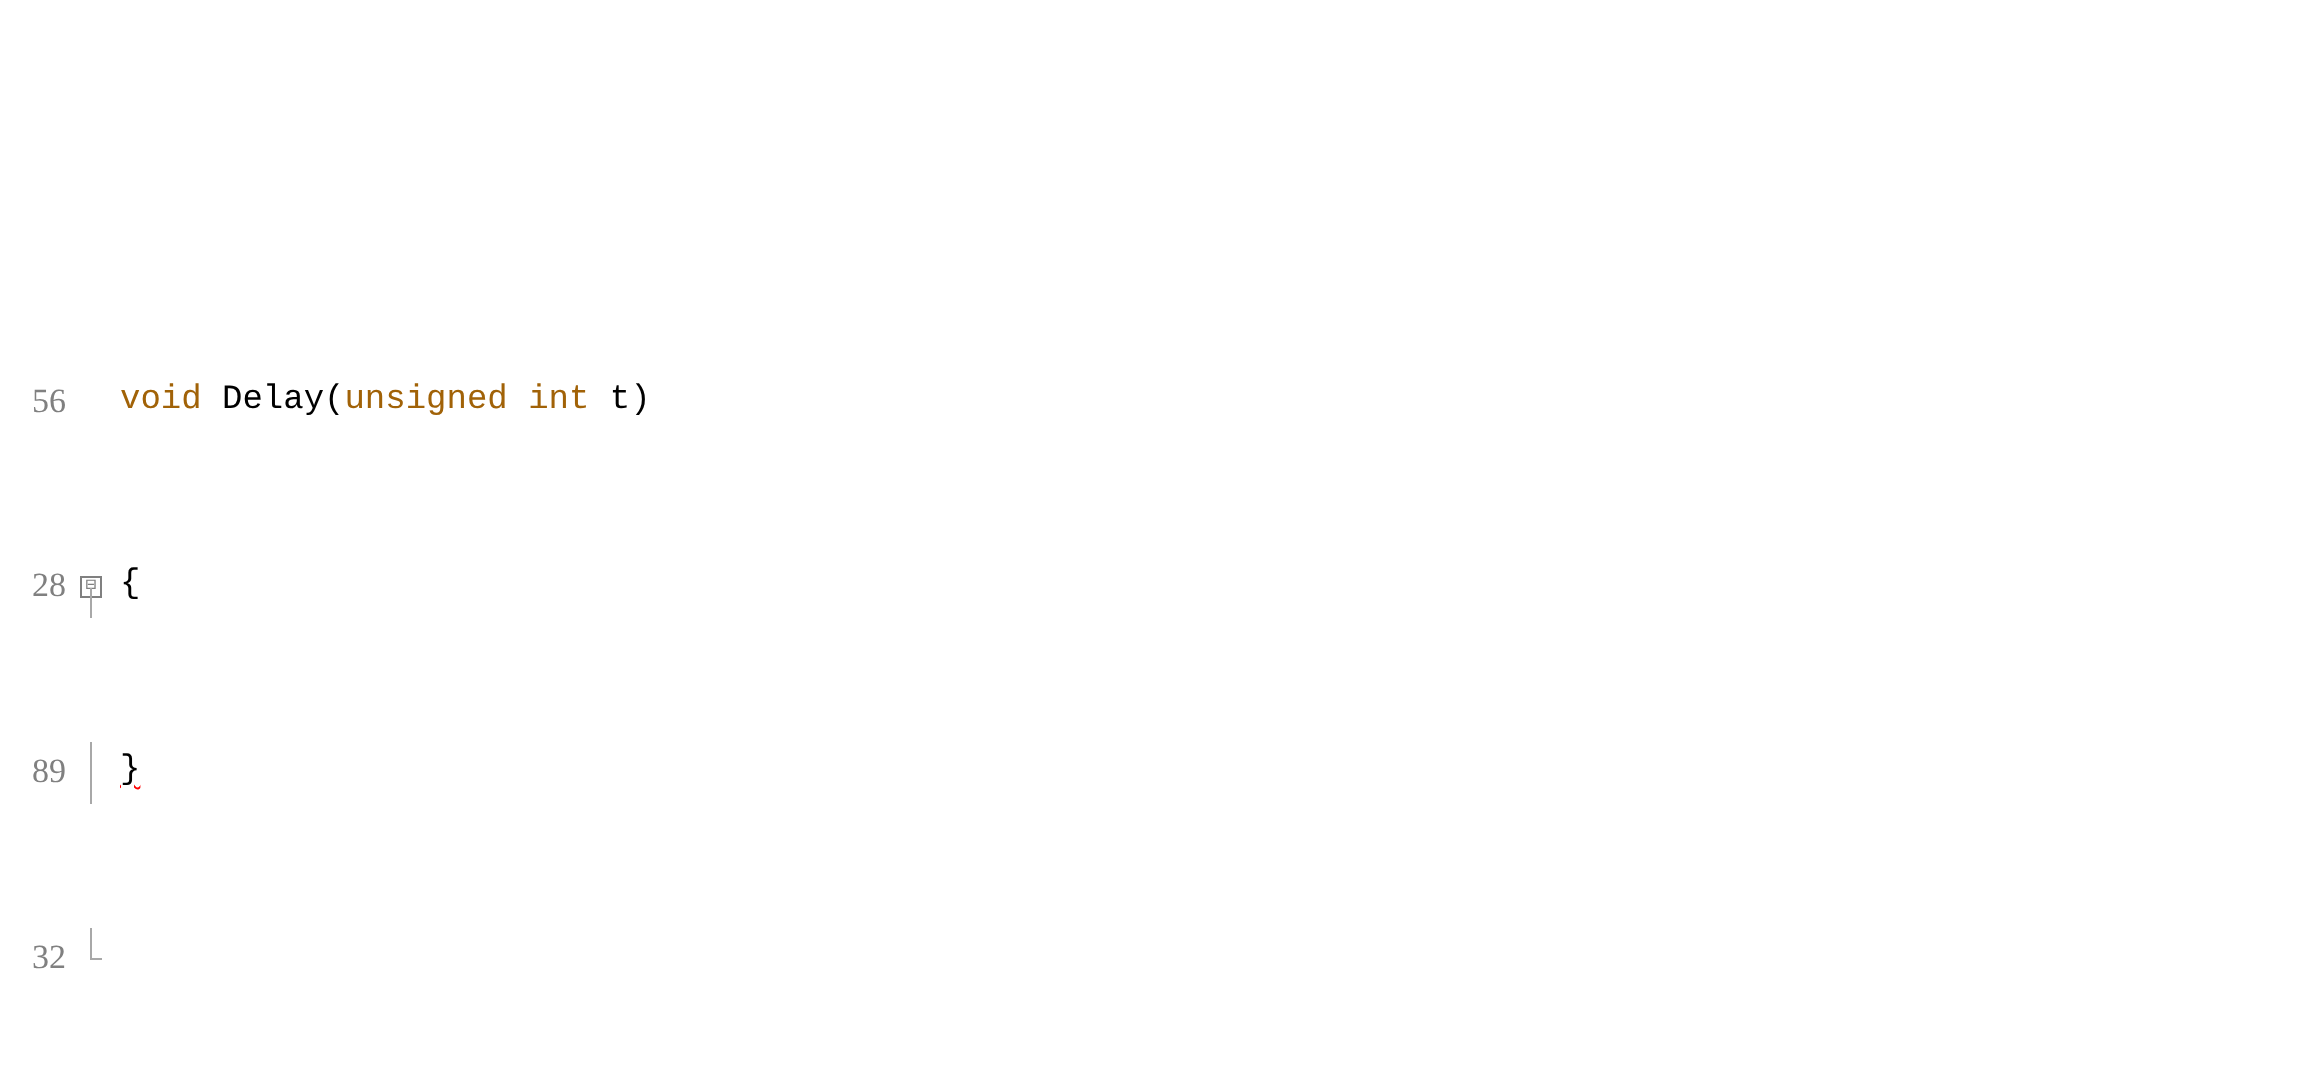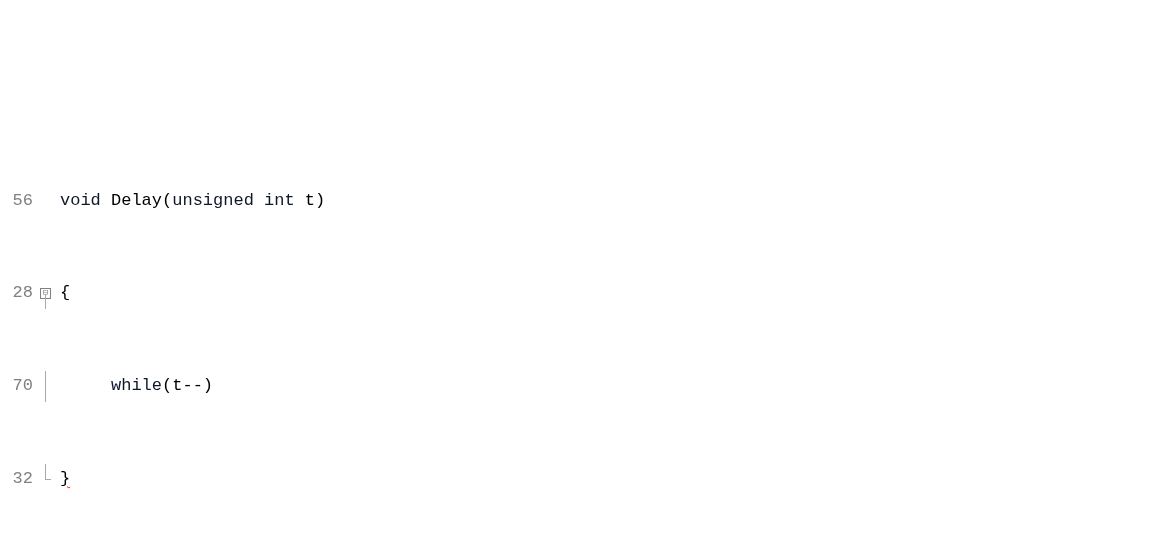--- a/index.html
+++ b/index.html
@@ -27,20 +27,21 @@
       text-align: right;
       color: #808080;
       background: #ffffff;
       padding-right: 6px;
       -webkit-user-select: none;
       user-select: none;
       border-right: 1px solid rgba(0,0,0,0);
     }
     .gutter-line {
       height: 30.94px;
+      font-family: Liberation Serif, serif;
     }
     .fold-col {
       width: 16px;
       background: #ffffff;
       -webkit-user-select: none;
       user-select: none;
     }
     .fold-cell {
       height: 30.94px;
       position: relative;
@@ -78,33 +79,33 @@
       height: 50%;
       border-left: 1px solid #a8a8a8;
       border-bottom: 1px solid #a8a8a8;
     }
     .code {
       padding-left: 4px;
     }
     .code-line {
       height: 30.94px;
     }
-    .kw { color: #0f172a; }
+    .kw { color: #a16207; }
     .squiggle { text-decoration: underline wavy #ff0000; text-decoration-thickness: 1px; }
   </style>
 </head>
 <body>
 
 
 
 <div class="editor">
   <div class="gutter">
     <div class="gutter-line">56</div>
     <div class="gutter-line">28</div>
-    <div class="gutter-line">70</div>
+    <div class="gutter-line">89</div>
     <div class="gutter-line">32</div>
     
     
     
     
     
     
     
     
     
@@ -134,21 +135,20 @@
     
     
     
     
     
   </div>
 
   <div class="code">
     <div class="code-line"><span class="kw">void</span><span> Delay(</span><span class="kw">unsigned</span><span> </span><span class="kw">int</span><span> t)</span></div>
     <div class="code-line"><span>{</span></div>
-    <div class="code-line"><span>     </span><span class="kw">while</span><span>(t--)</span></div>
     <div class="code-line"><span class="squiggle">}</span></div>
     
     
     
     
     
     
     
     
     

